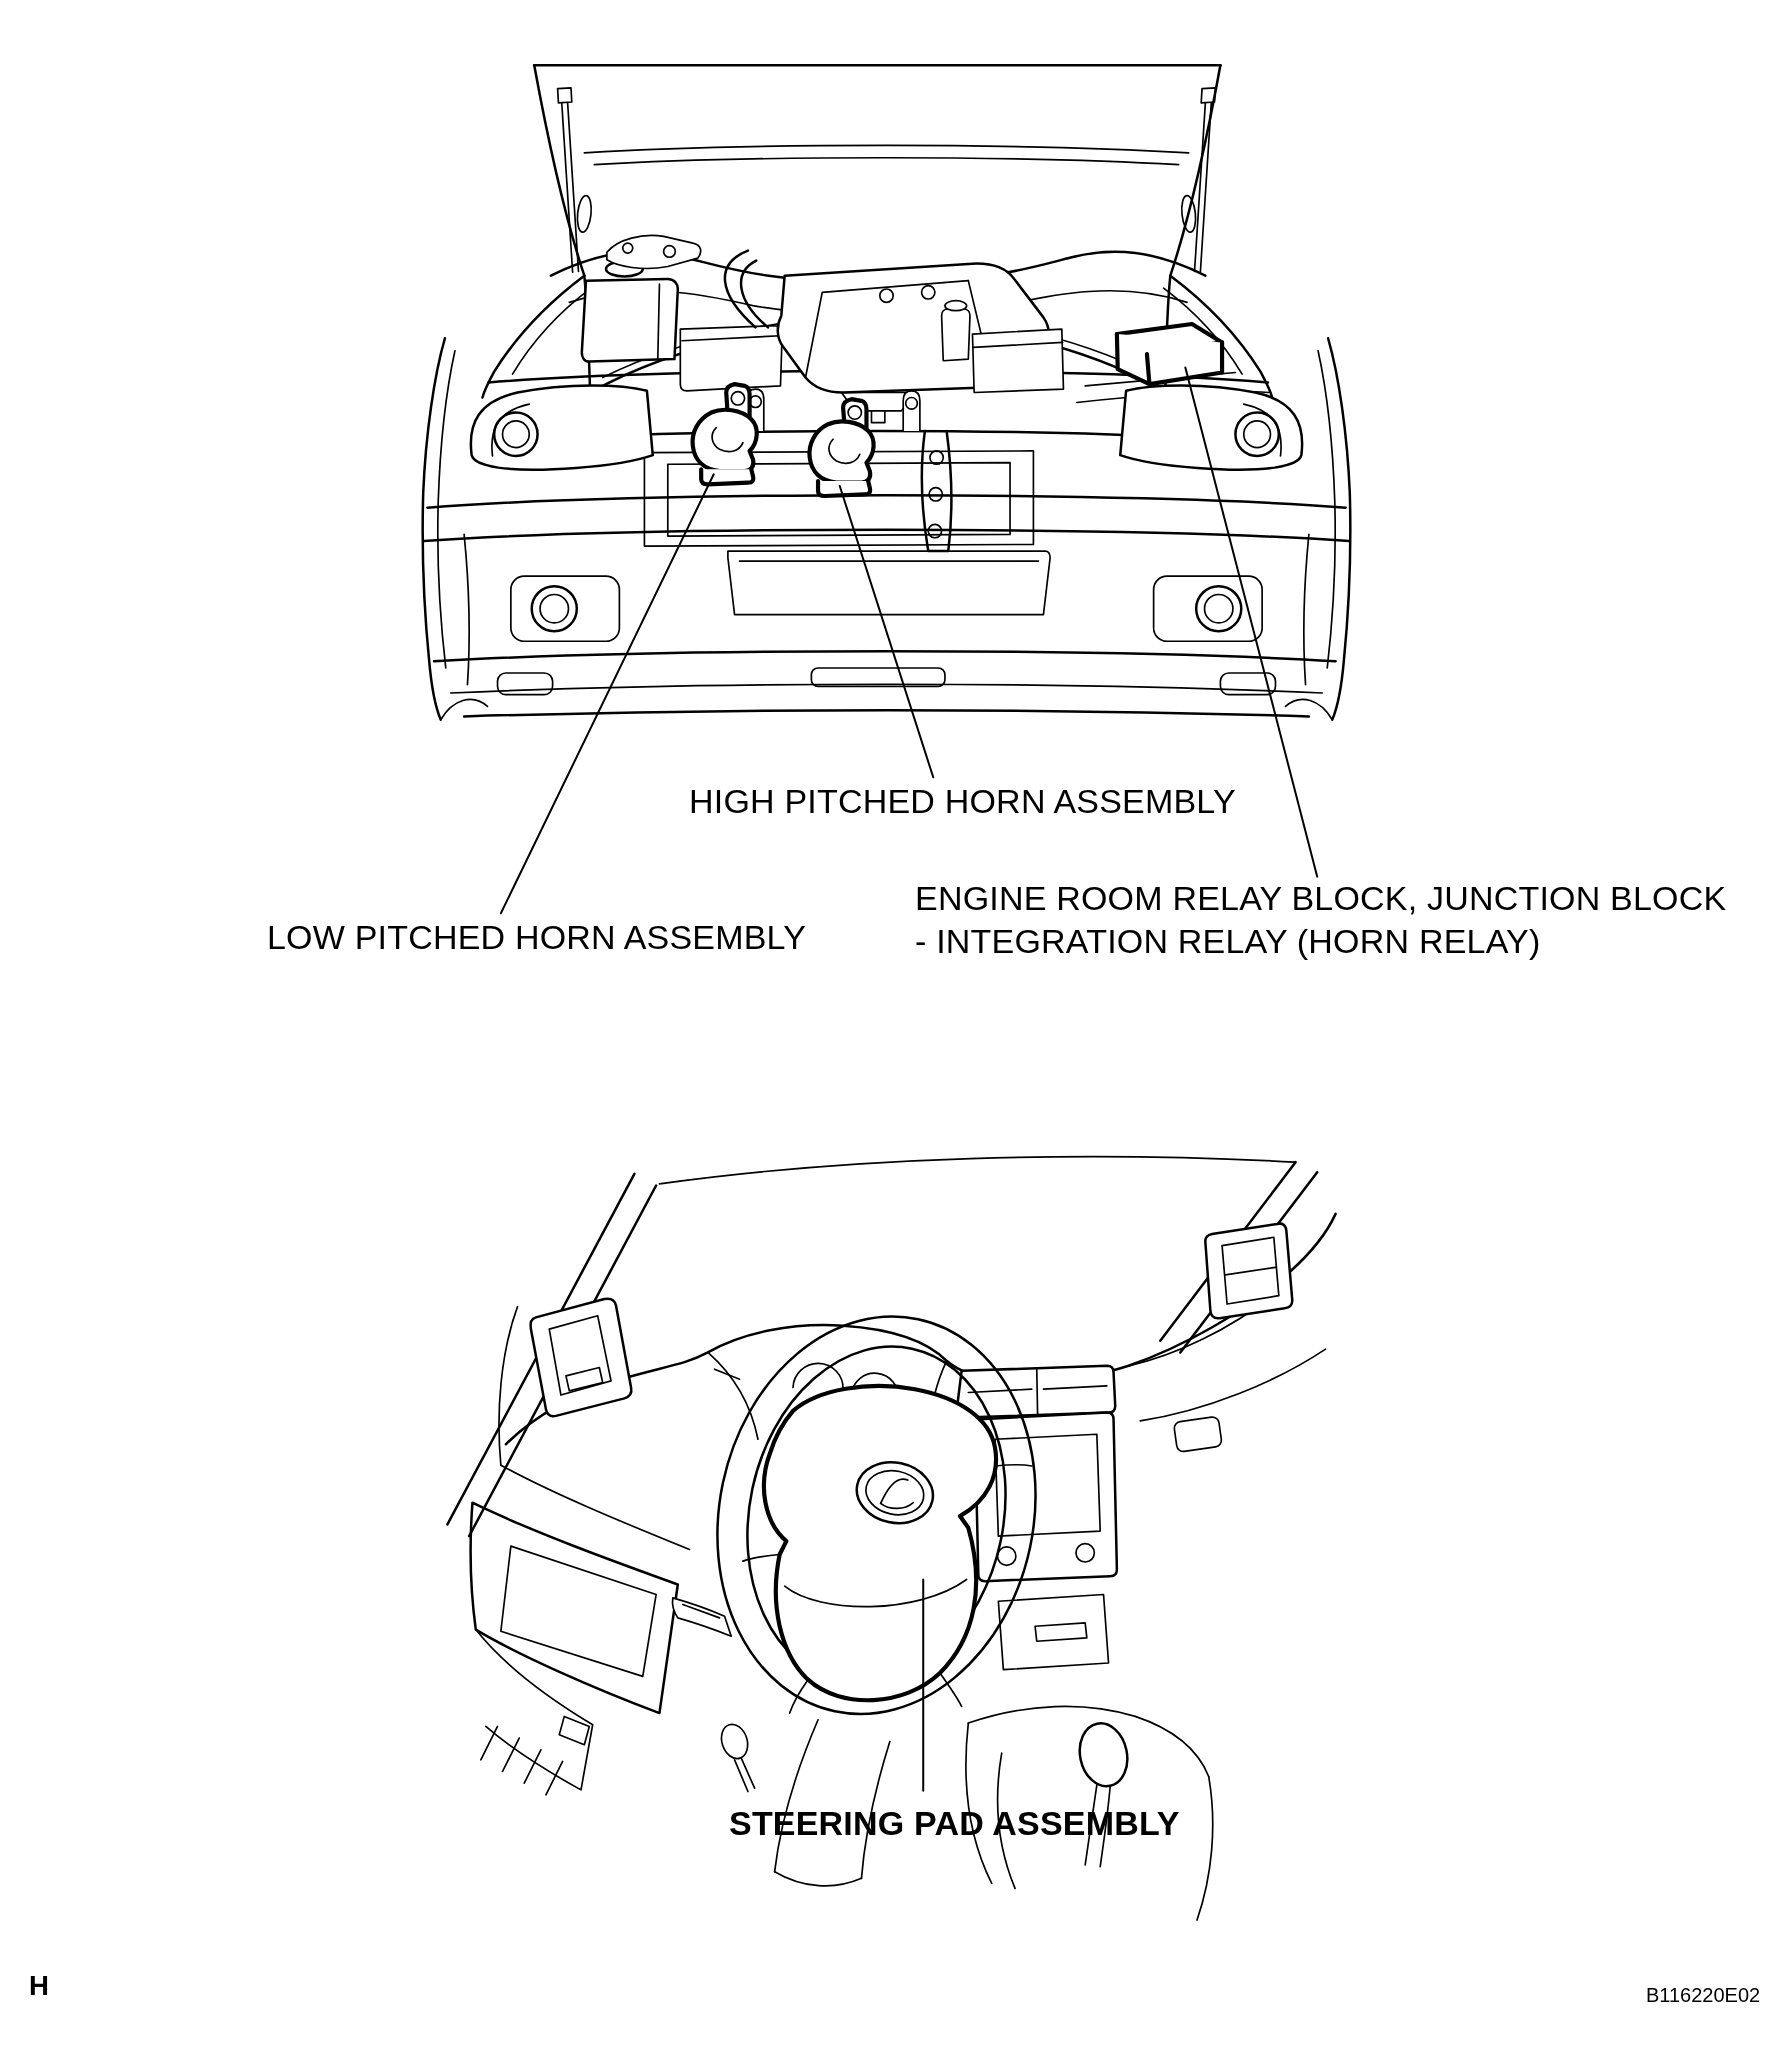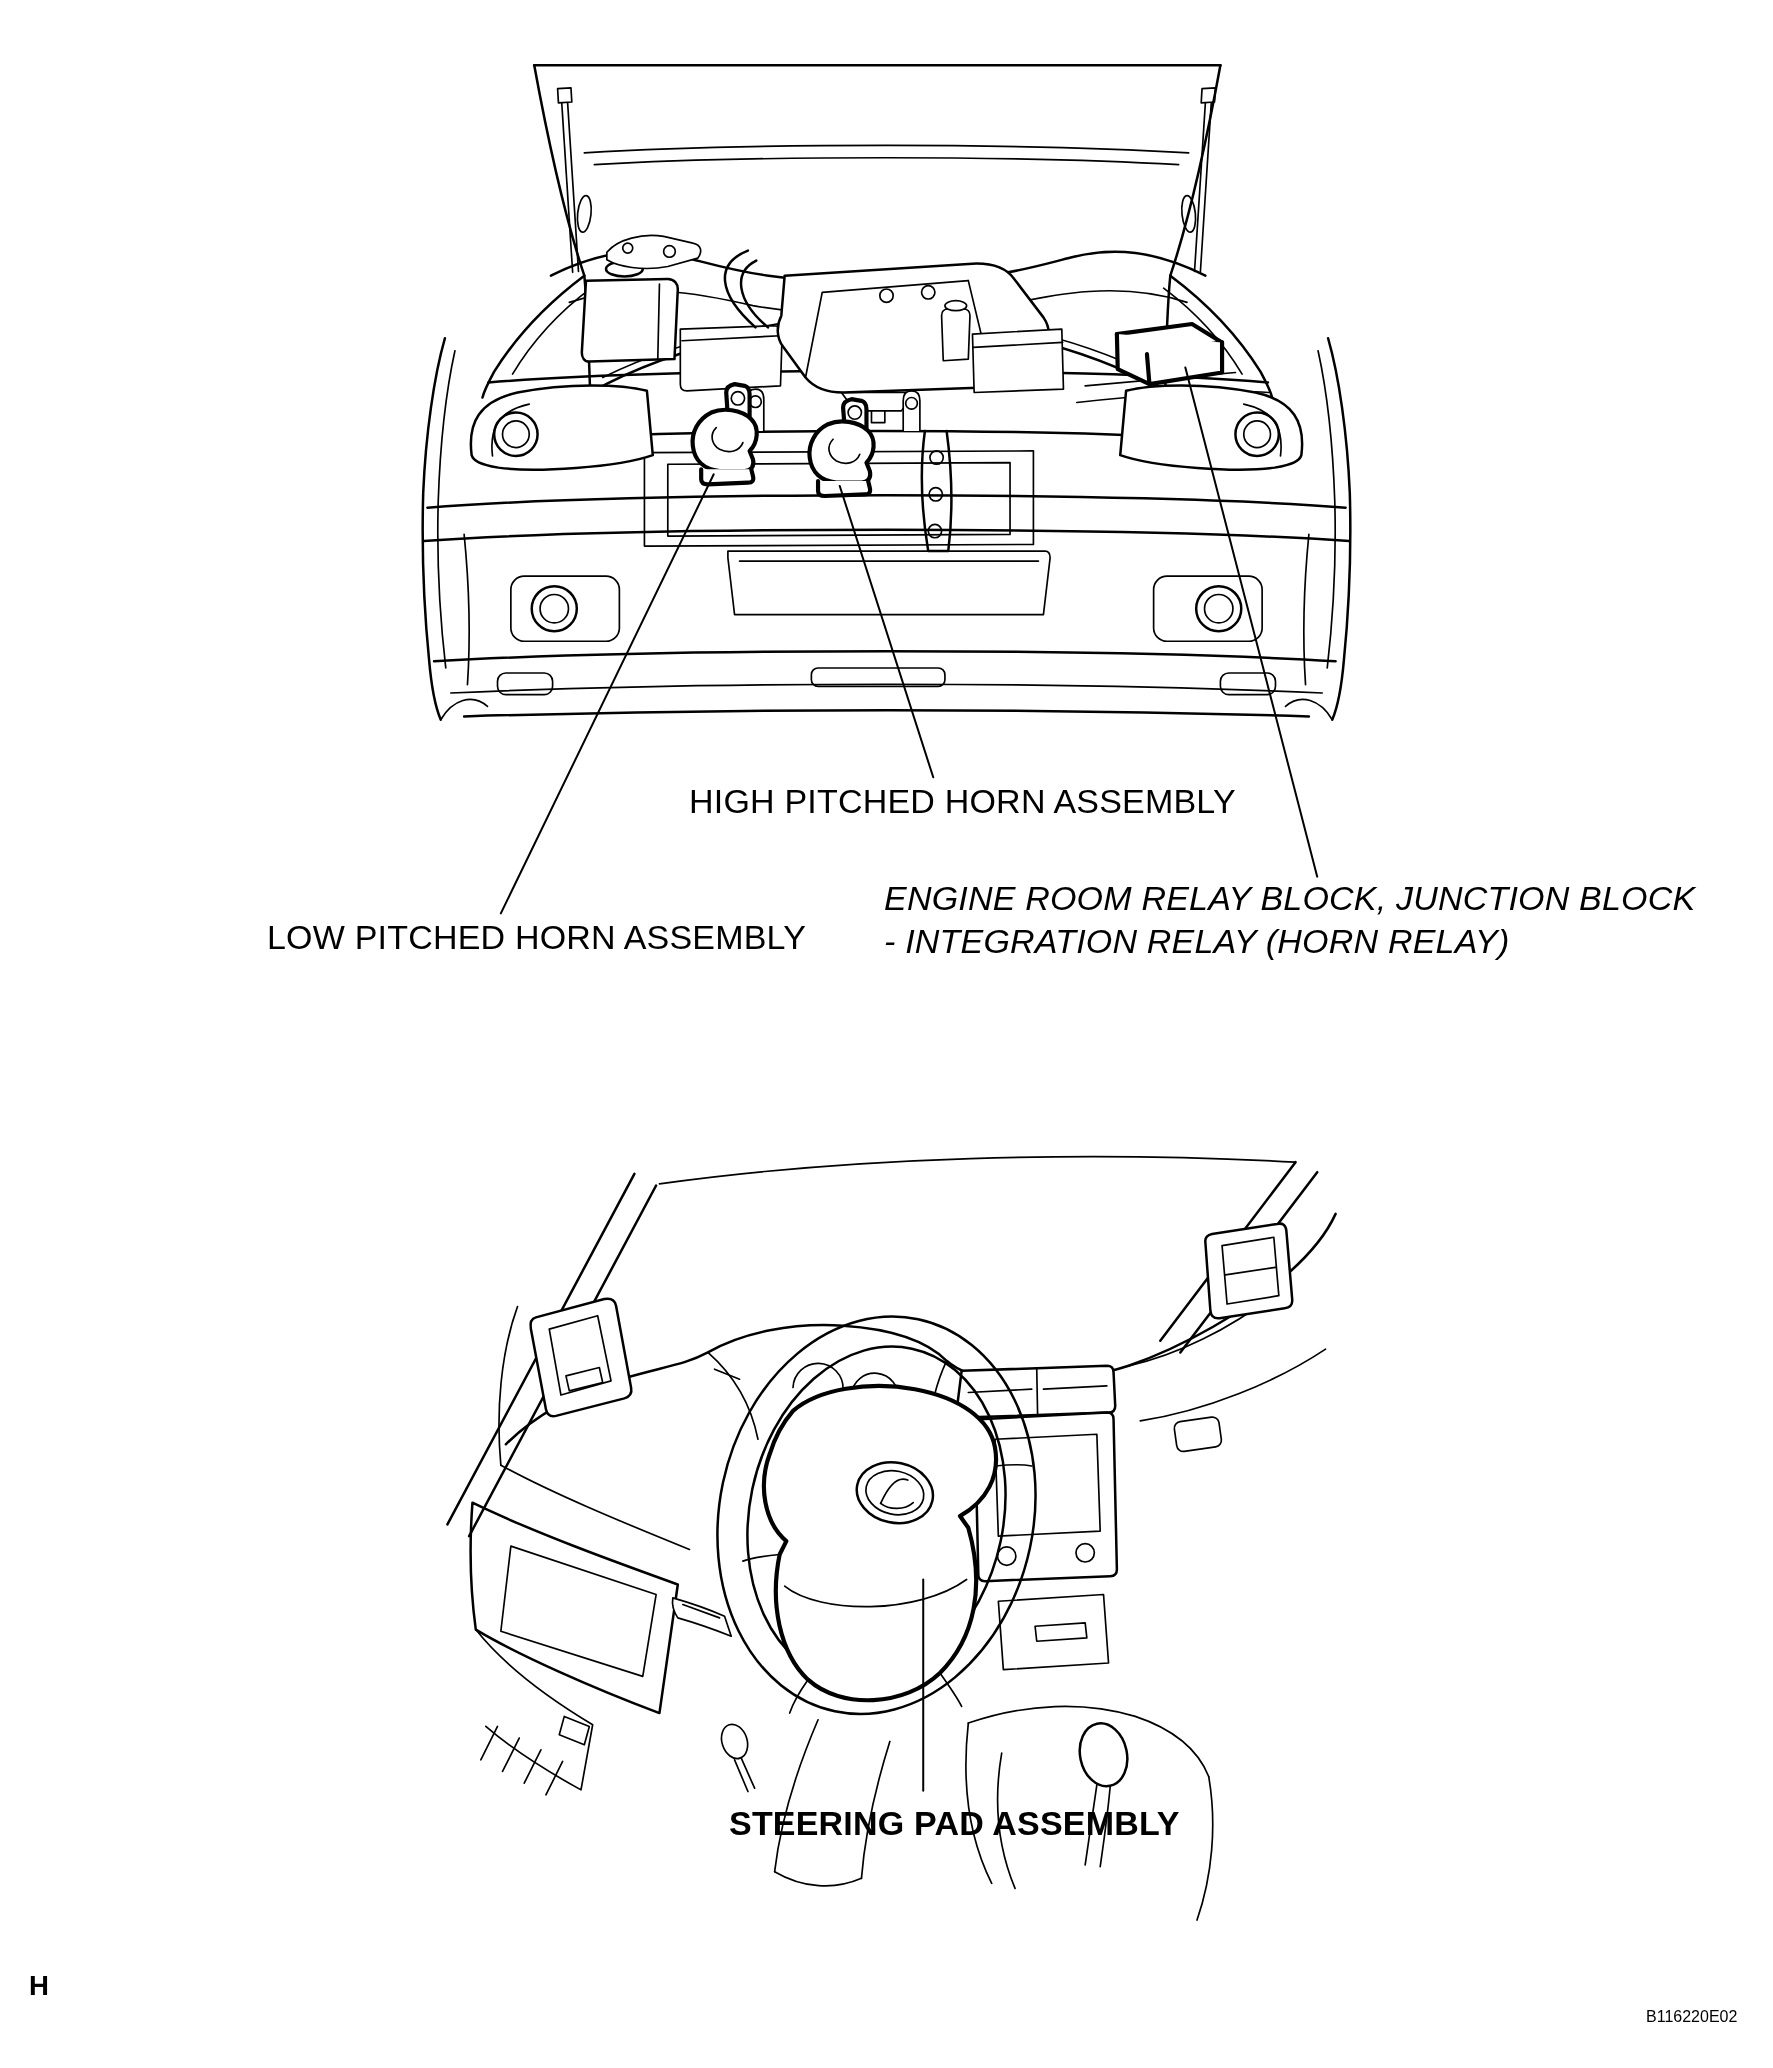--- a/index.html
+++ b/index.html
@@ -25,21 +25,21 @@
     white-space:nowrap;
     letter-spacing:0.2px;
   }
   .label.steering{line-height:46px;}
   .footer-letter{
     position:absolute;left:29px;top:1972px;
     font-size:27.6px;line-height:27.6px;font-weight:bold;color:#000;
   }
   .figure-code{
     position:absolute;left:1646px;top:1987px;
-    font-size:16px;line-height:17.5px;color:#000;margin-top:21px;
+    font-size:20px;line-height:17.5px;color:#000;
   }
 </style>
 </head>
 <body>
 
 <div class="page">
 
   <svg class="art" viewBox="0 0 2124 2477" aria-hidden="true">
 
     <g>
@@ -293,21 +293,21 @@
       </g>
 
       <path class="callout" d="M1106,1892 L1106,2145"></path>
     </g>
   </svg>
 
   <div class="label" style="left:689px;top:780px;">HIGH PITCHED HORN ASSEMBLY</div>
 
   <div class="label" style="left:250px;top:916px;margin-left:17px;">LOW PITCHED HORN ASSEMBLY</div>
 
-  <div class="label" style="left:884px;top:877px;font-style:italic;">
+  <div class="label" style="left:915px;top:877px;">
     <div>ENGINE ROOM RELAY BLOCK, JUNCTION BLOCK</div>
     <div>- INTEGRATION RELAY (HORN RELAY)</div>
   </div>
 
   <div class="label steering" style="left:729px;top:1800px;font-weight:bold;">
     <div>STEERING PAD ASSEMBLY</div>
   </div>
 
   <div class="footer-letter">H</div>
 

